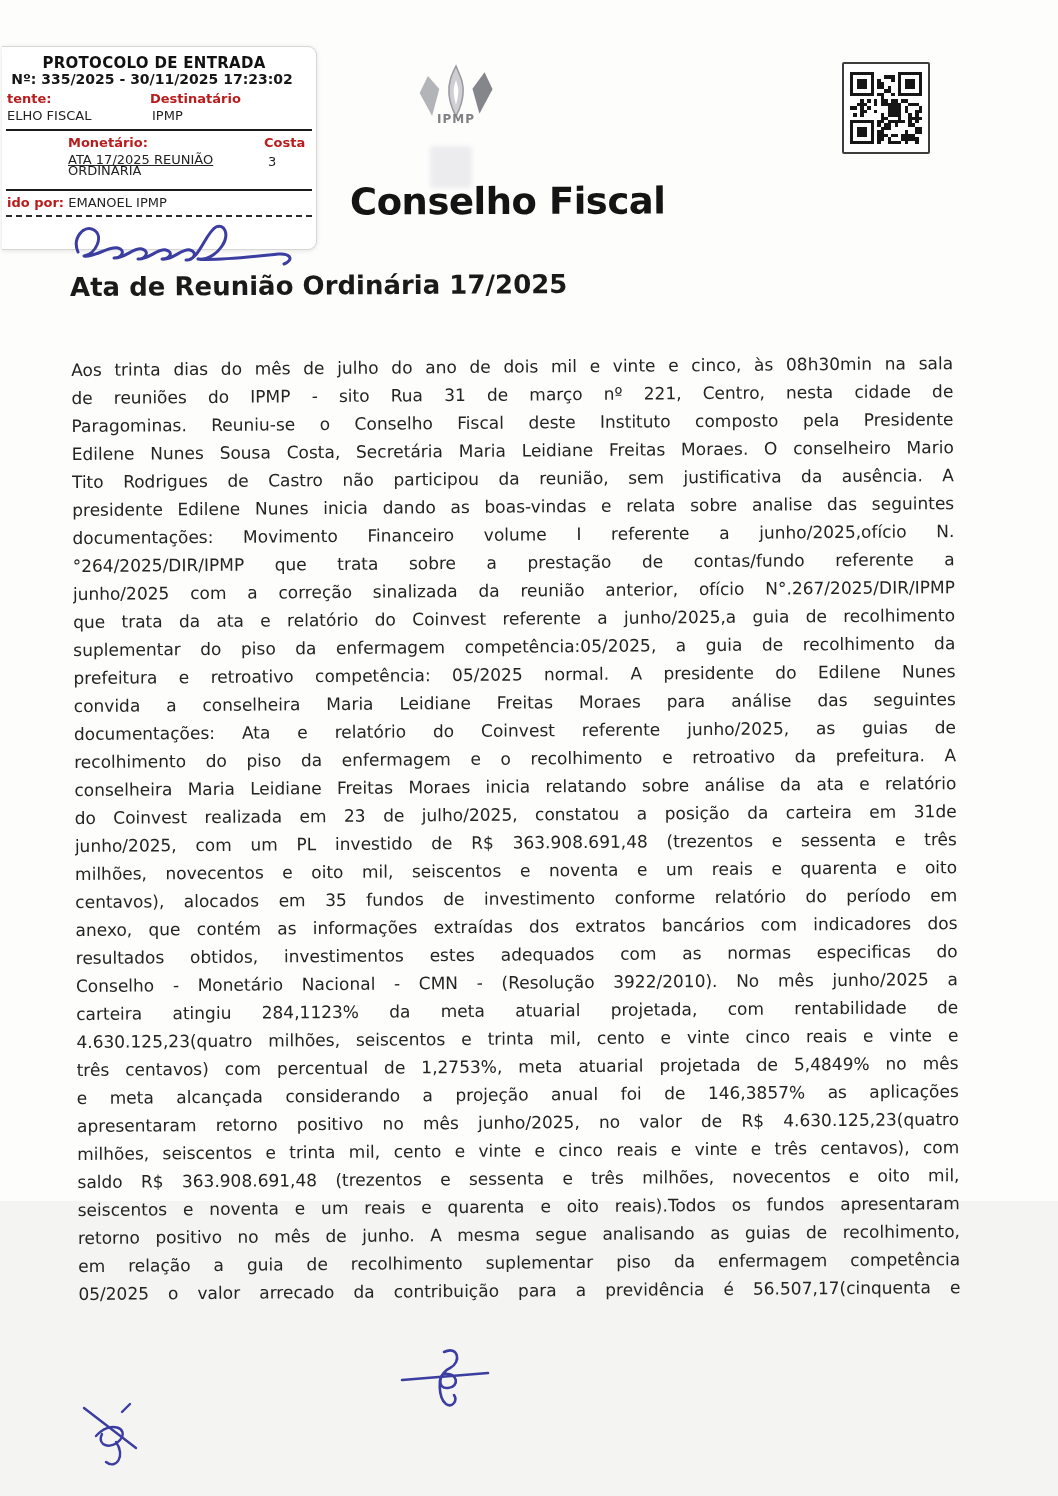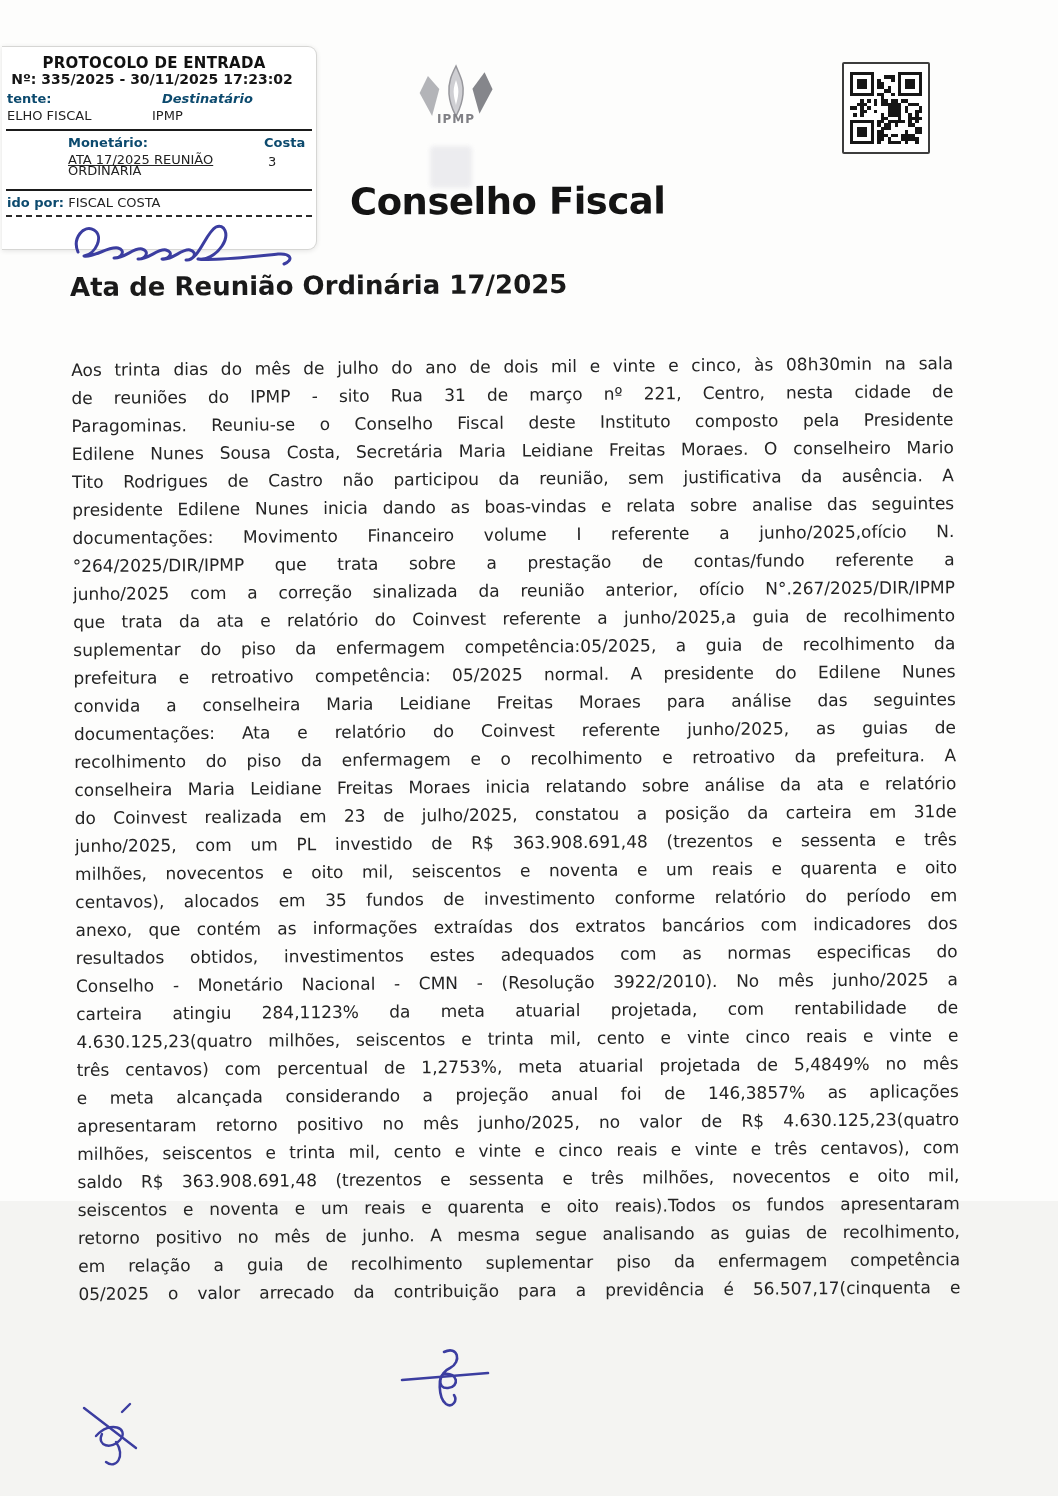--- a/index.html
+++ b/index.html
@@ -26,25 +26,25 @@
     font-size:13px;
   }
   .stamp .s-title{
     position:absolute;left:0;right:10px;top:7px;text-align:center;
     font-weight:bold;font-size:15px;letter-spacing:0.3px;color:#111;
   }
   .stamp .s-number{
     position:absolute;left:0;right:14px;top:24px;text-align:center;
     font-weight:bold;font-size:14px;color:#161616;
   }
-  .stamp .lbl{font-weight:bold;color:#0c4a6e;}
+  .stamp .lbl{font-weight:bold;color:#b91c1c;}
   .stamp .val{color:#222;}
   .s-sender-lbl{position:absolute;left:5px;top:44px;}
   .s-sender-val{position:absolute;left:5px;top:61px;}
-  .s-recip-lbl{position:absolute;left:160px;top:44px;font-style:italic;}
+  .s-recip-lbl{position:absolute;left:148px;top:44px;}
   .s-recip-val{position:absolute;left:150px;top:61px;}
   .s-hr1{position:absolute;left:4px;right:4px;top:82px;height:2px;background:#1b1b1b;}
   .s-desc-lbl{position:absolute;left:66px;top:88px;}
   .s-folhas-lbl{position:absolute;left:262px;top:88px;}
   .s-desc-1{position:absolute;left:66px;top:105px;text-decoration:underline;}
   .s-folhas-val{position:absolute;left:266px;top:107px;}
   .s-desc-2{position:absolute;left:66px;top:116px;}
   .s-hr2{position:absolute;left:4px;right:4px;top:142px;height:2px;background:#1b1b1b;}
   .s-recv{position:absolute;left:5px;top:148px;white-space:nowrap;}
   .s-hr3{position:absolute;left:4px;right:4px;top:168px;border-top:2px dashed #2a2a2a;}
@@ -104,21 +104,21 @@
     <div class="s-recip-val val">IPMP</div>
     <div class="s-hr1"></div>
     <div class="s-desc-lbl lbl">Monetário:</div>
     <div class="s-folhas-lbl lbl">Costa</div>
     <div class="s-desc-1 val">ATA 17/2025 REUNIÃO</div>
     <div class="s-folhas-val val">3</div>
     <div class="s-desc-2 val">ORDINARIA</div>
     <div class="s-hr2"></div>
     <div class="s-recv">
       <span class="lbl">ido por:</span>
-      <span class="val">FISCAL COSTA</span>
+      <span class="val">EMANOEL IPMP</span>
     </div>
     <div class="s-hr3"></div>
     <svg class="s-sig" viewBox="0 0 240 60">
       <path class="ink" stroke-width="3" d="M14,38 C8,24 20,10 30,16 C40,22 32,40 20,42 C30,44 44,32 54,34 C62,36 58,44 50,44
            C60,45 70,33 78,35 C86,37 82,45 74,45 C84,46 94,34 102,36 C110,38 106,45 98,45
            C108,47 118,34 126,36 C134,38 130,46 122,46 C134,48 142,18 152,13 C160,9 166,20 158,32
            C152,41 141,47 134,45 C152,47 194,42 214,40 C227,39 230,46 220,50"></path>
     </svg>
   </div>
 

